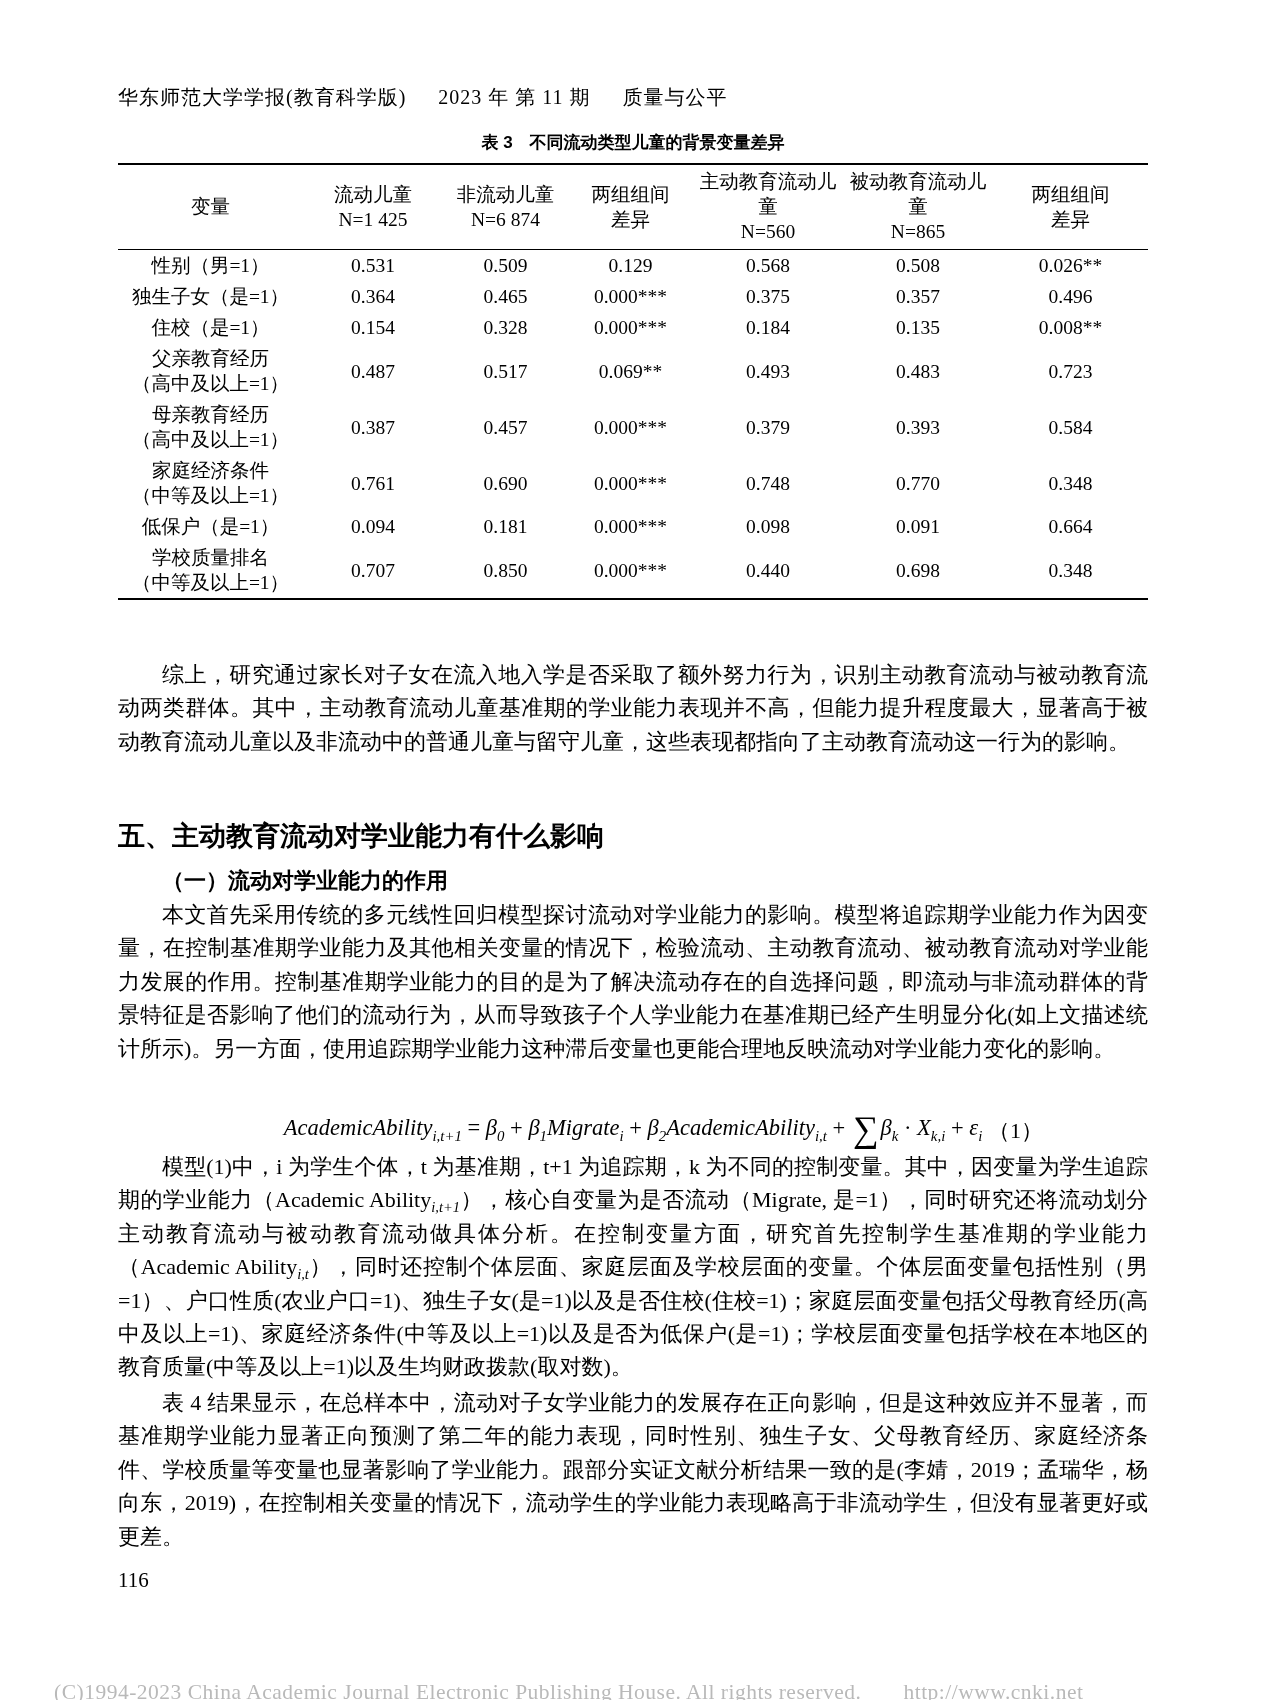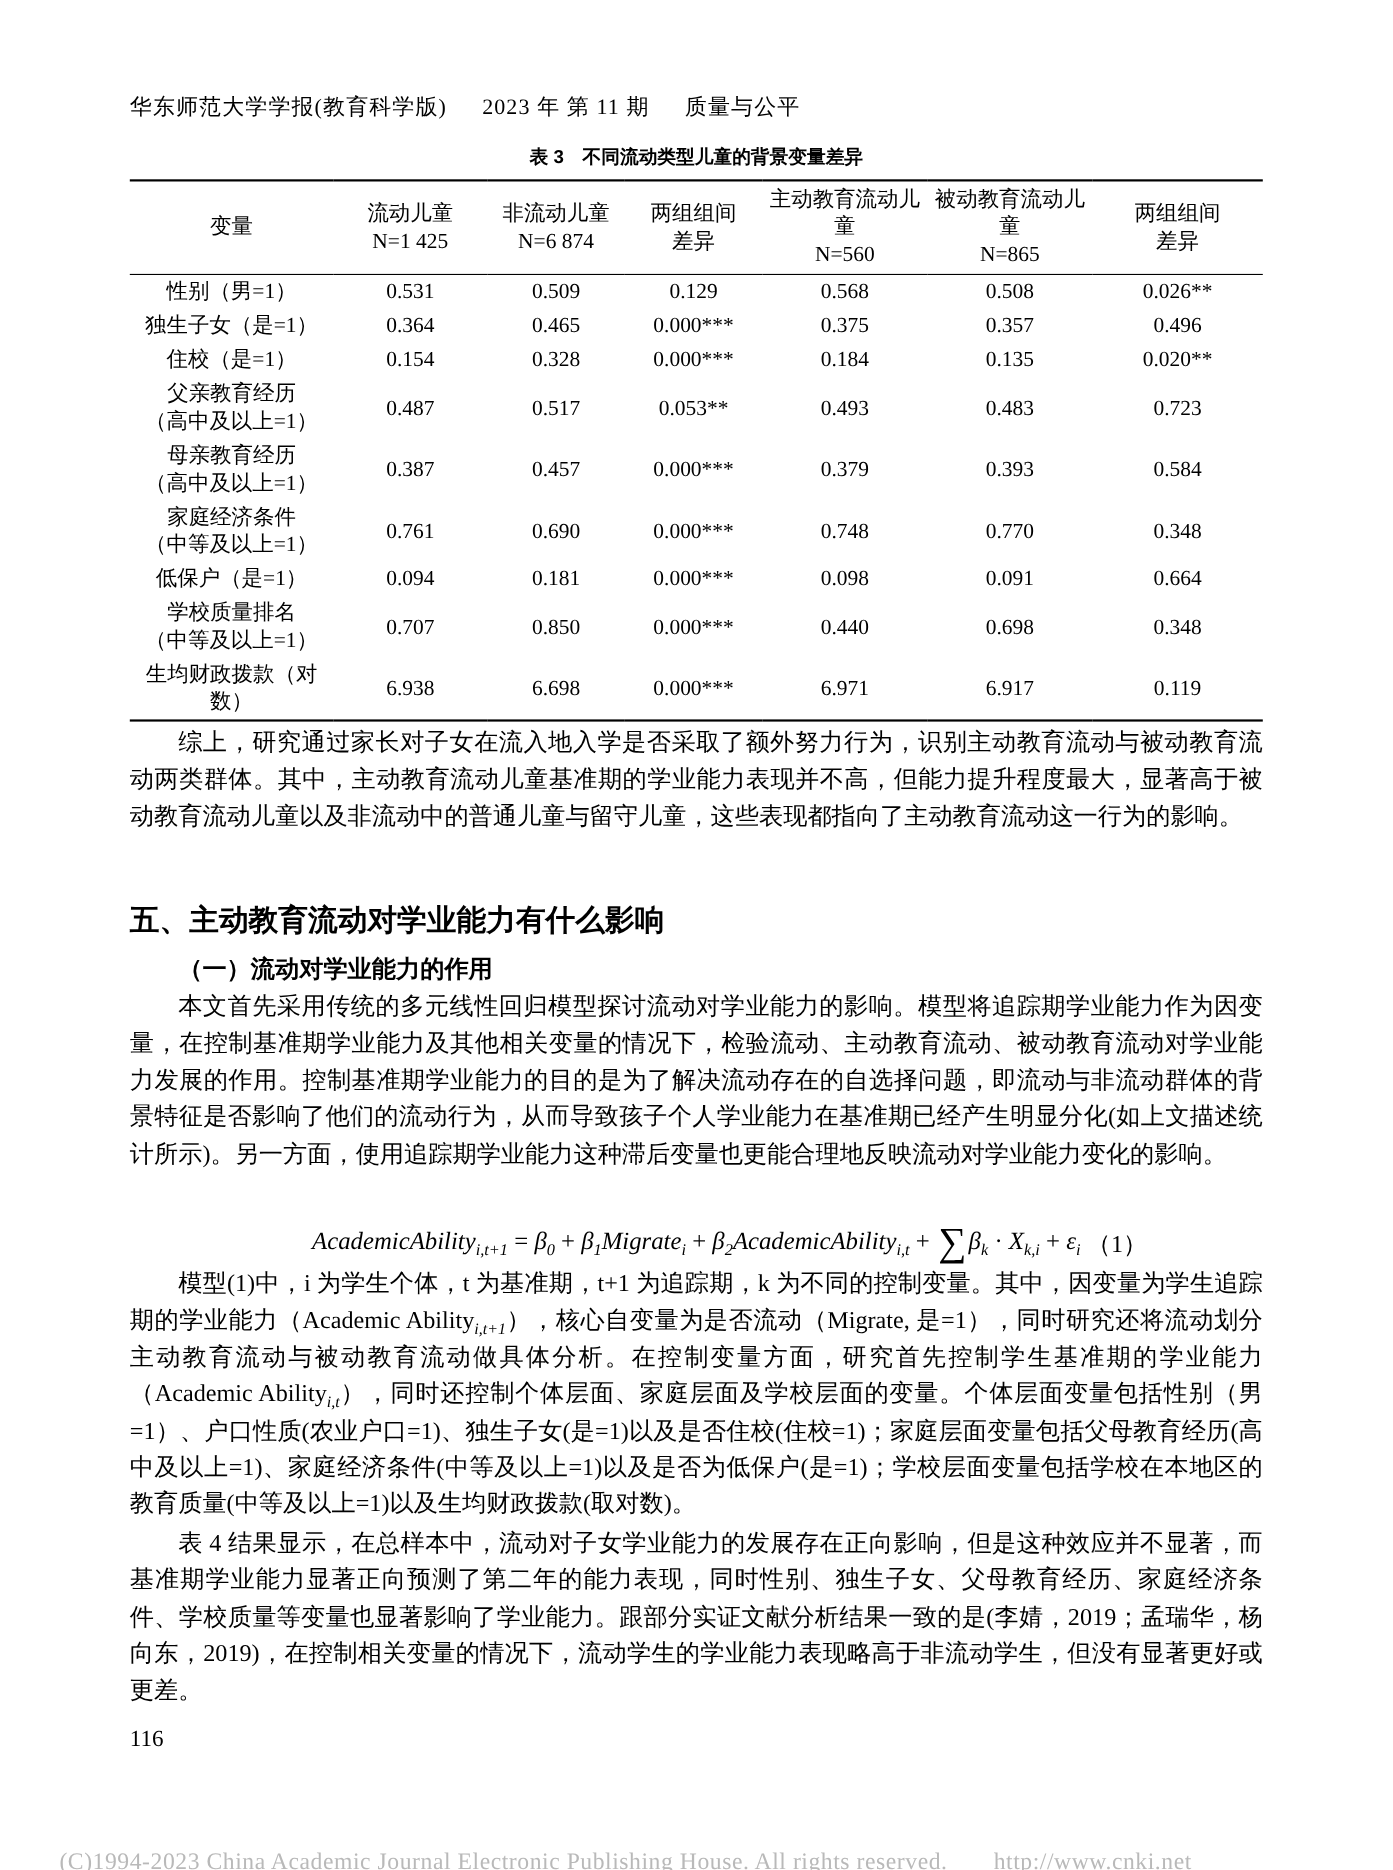--- a/index.html
+++ b/index.html
@@ -138,30 +138,30 @@
         </tr>
         <tr>
           <td>
             <div>住校（是=1）</div>
           </td>
           <td>0.154</td>
           <td>0.328</td>
           <td>0.000***</td>
           <td>0.184</td>
           <td>0.135</td>
-          <td>0.020**</td>
+          <td>0.008**</td>
         </tr>
         <tr>
           <td>
             <div>父亲教育经历</div>
             <div>（高中及以上=1）</div>
           </td>
           <td>0.487</td>
           <td>0.517</td>
-          <td>0.053**</td>
+          <td>0.069**</td>
           <td>0.493</td>
           <td>0.483</td>
           <td>0.723</td>
         </tr>
         <tr>
           <td>
             <div>母亲教育经历</div>
             <div>（高中及以上=1）</div>
           </td>
           <td>0.387</td>
@@ -198,31 +198,20 @@
           <td>
             <div>学校质量排名</div>
             <div>（中等及以上=1）</div>
           </td>
           <td>0.707</td>
           <td>0.850</td>
           <td>0.000***</td>
           <td>0.440</td>
           <td>0.698</td>
           <td>0.348</td>
-        </tr>
-        <tr>
-          <td>
-            <div>生均财政拨款（对数）</div>
-          </td>
-          <td>6.938</td>
-          <td>6.698</td>
-          <td>0.000***</td>
-          <td>6.971</td>
-          <td>6.917</td>
-          <td>0.119</td>
         </tr>
       </tbody>
   </table>
 
   <p class="abs body-p" style="top:658px">综上，研究通过家长对子女在流入地入学是否采取了额外努力行为，识别主动教育流动与被动教育流动两类群体。其中，主动教育流动儿童基准期的学业能力表现并不高，但能力提升程度最大，显著高于被动教育流动儿童以及非流动中的普通儿童与留守儿童，这些表现都指向了主动教育流动这一行为的影响。</p>
 
   <h1 class="abs section-heading">五、主动教育流动对学业能力有什么影响</h1>
 
   <h2 class="abs subsection-heading">（一）流动对学业能力的作用</h2>
 

